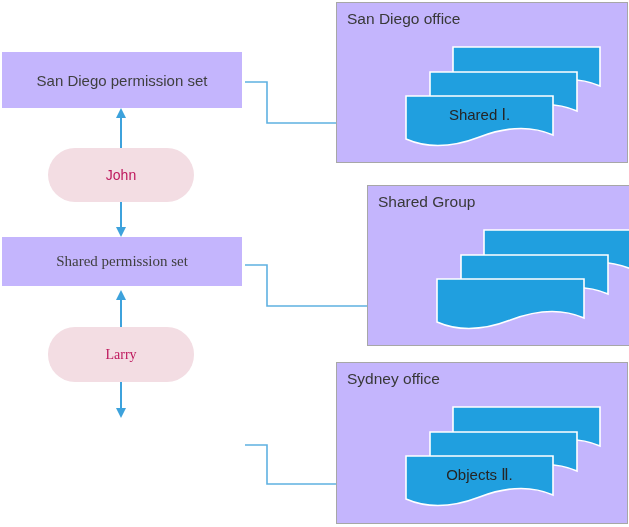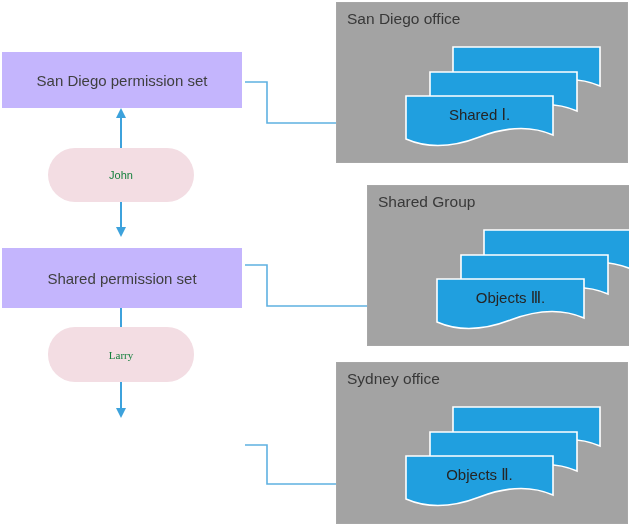--- a/index.html
+++ b/index.html
@@ -7,32 +7,32 @@
     position:relative;width:629px;height:527px;background:#ffffff;overflow:hidden;
     font-family:"Liberation Sans","DejaVu Sans",sans-serif;color:#3b3b3b;
   }
   .overlay{position:absolute;left:0;top:0;width:629px;height:527px;pointer-events:none;}
   .pset{
     position:absolute;left:2px;width:240px;background:#c4b5fd;
     display:flex;align-items:center;justify-content:center;
     font-size:15px;color:#3f3f3f;
   }
   #pset-sandiego{top:52px;height:56px;}
-  #pset-shared{top:248px;height:60px;}
+  #pset-shared{top:237px;height:49px;font-family:Liberation Serif, serif;}
   #pset-sydney{top:418px;height:54px;}
   .user{
     position:absolute;left:48px;width:146px;height:54px;background:#f3dde3;
     border-radius:27px;display:flex;align-items:center;justify-content:center;
-    font-size:11px;color:#15803d;
+    font-size:14px;color:#be185d;
   }
   #user-john{top:148px;}
   #user-larry{top:327px;height:55px;font-family:Liberation Serif, serif;}
   .gbox{
     position:absolute;left:336px;width:292px;height:161px;
-    background:#a3a3a3;border:1px solid #a7a7a7;box-sizing:border-box;
+    background:#c4b5fd;border:1px solid #a7a7a7;box-sizing:border-box;
   }
   #gbox-sandiego{top:2px;}
   #gbox-shared{top:185px;margin-left:31px;}
   #gbox-sydney{top:362px;height:162px;}
   .gtitle{
     position:absolute;left:10px;top:7px;font-size:15.5px;color:#383838;white-space:nowrap;
   }
   .stack{position:absolute;left:0;top:0;width:100%;height:100%;}
   .doc{position:absolute;width:149px;height:60px;}
   .doc.back{left:115px;top:43px;}
@@ -117,21 +117,20 @@
     <div class="stack">
       <svg class="doc back" viewBox="0 0 149 60">
         <path d="M1,1 H148 V40 Q116,26 74.5,42 Q33,58 1,44 Z" fill="#209fdf" stroke="#ffffff" stroke-width="1.6"></path>
       </svg>
       <svg class="doc mid" viewBox="0 0 149 60">
         <path d="M1,1 H148 V40 Q116,26 74.5,42 Q33,58 1,44 Z" fill="#209fdf" stroke="#ffffff" stroke-width="1.6"></path>
       </svg>
       <svg class="doc front" viewBox="0 0 149 60">
         <path d="M1,1 H148 V40 Q116,26 74.5,42 Q33,58 1,44 Z" fill="#209fdf" stroke="#ffffff" stroke-width="1.6"></path>
       </svg>
-      <div class="doc-label">Objects Ⅲ.</div>
     </div>
   </div>
 
   <div class="gbox" id="gbox-sydney">
     <div class="gtitle">Sydney office</div>
     <div class="stack">
       <svg class="doc back" viewBox="0 0 149 60">
         <path d="M1,1 H148 V40 Q116,26 74.5,42 Q33,58 1,44 Z" fill="#209fdf" stroke="#ffffff" stroke-width="1.6"></path>
       </svg>
       <svg class="doc mid" viewBox="0 0 149 60">

